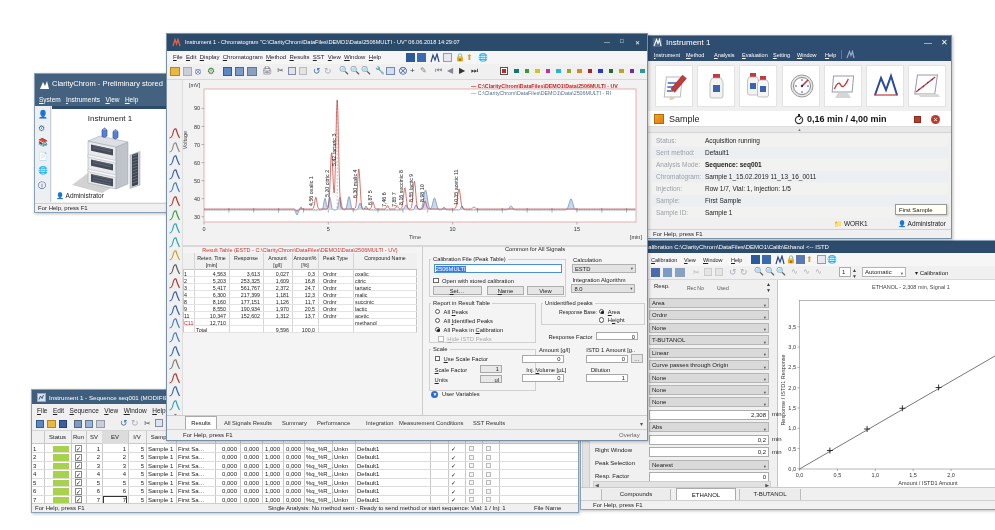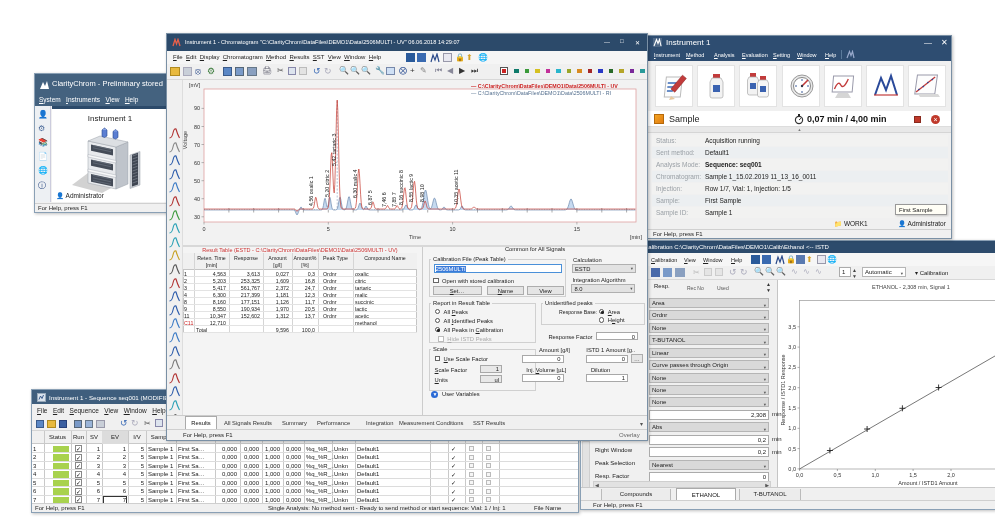--- a/index.html
+++ b/index.html
@@ -465,21 +465,21 @@
       </svg></div>
  <div class="ab" style="left:0;top:75px;width:303px;height:16px;background:#fff;border-bottom:1px solid #ddd;">
    <span class="ab" style="left:6px;top:3px;width:10px;height:10px;background:linear-gradient(135deg,#f5a623,#e07b10);border:1px solid #b5690a;"></span>
    <span class="ab" style="left:21px;top:3px;font-size:9px;color:#222;">Sample</span>
    <svg class="ab" style="left:146px;top:3px" width="10" height="11" viewBox="0 0 10 11">
         <rect x="4" y="0" width="2" height="2" fill="#222"></rect>
         <circle cx="5" cy="6" r="4.2" fill="#333"></circle>
         <circle cx="5" cy="6" r="3" fill="#fff"></circle>
         <path d="M5 6 L7 4.2" stroke="#222" stroke-width="0.9"></path>
       </svg>
-   <span class="ab" style="left:159px;top:3px;font-size:9px;color:#111;font-weight:bold;">0,07 min / 4,00 min</span>
+   <span class="ab" style="left:159px;top:3px;font-size:9px;color:#111;font-weight:bold;">0,16 min / 4,00 min</span>
    <span class="ab" style="left:266px;top:4.5px;width:7px;height:7px;background:#c0392b;border:1px solid #8a2a1e;"></span>
    <span class="ab" style="left:283px;top:3.5px;width:9px;height:9px;border-radius:50%;background:#c0392b;color:#fff;font-size:7px;line-height:9px;text-align:center;">×</span>
  </div>
  <div class="ab" style="left:0;top:91px;width:303px;height:6px;background:#e8e8e8;border-bottom:1px solid #d5d5d5;text-align:center;font-size:4px;color:#777;">▲</div>
  <div class="ab" style="left:4px;top:99px;width:296px;height:11px;background:#f2f2f1;"></div>
 <div class="ab" style="left:8px;top:101px;font-size:6.5px;color:#9aa0a6;">Status:</div>
 <div class="ab" style="left:57px;top:101px;font-size:6.5px;color:#222;font-weight:normal;">Acquisition running</div>
 <div class="ab" style="left:4px;top:111px;width:296px;height:11px;background:#eceff1;"></div>
 <div class="ab" style="left:8px;top:113px;font-size:6.5px;color:#9aa0a6;">Sent method:</div>
 <div class="ab" style="left:57px;top:113px;font-size:6.5px;color:#222;font-weight:normal;">Default1</div>

